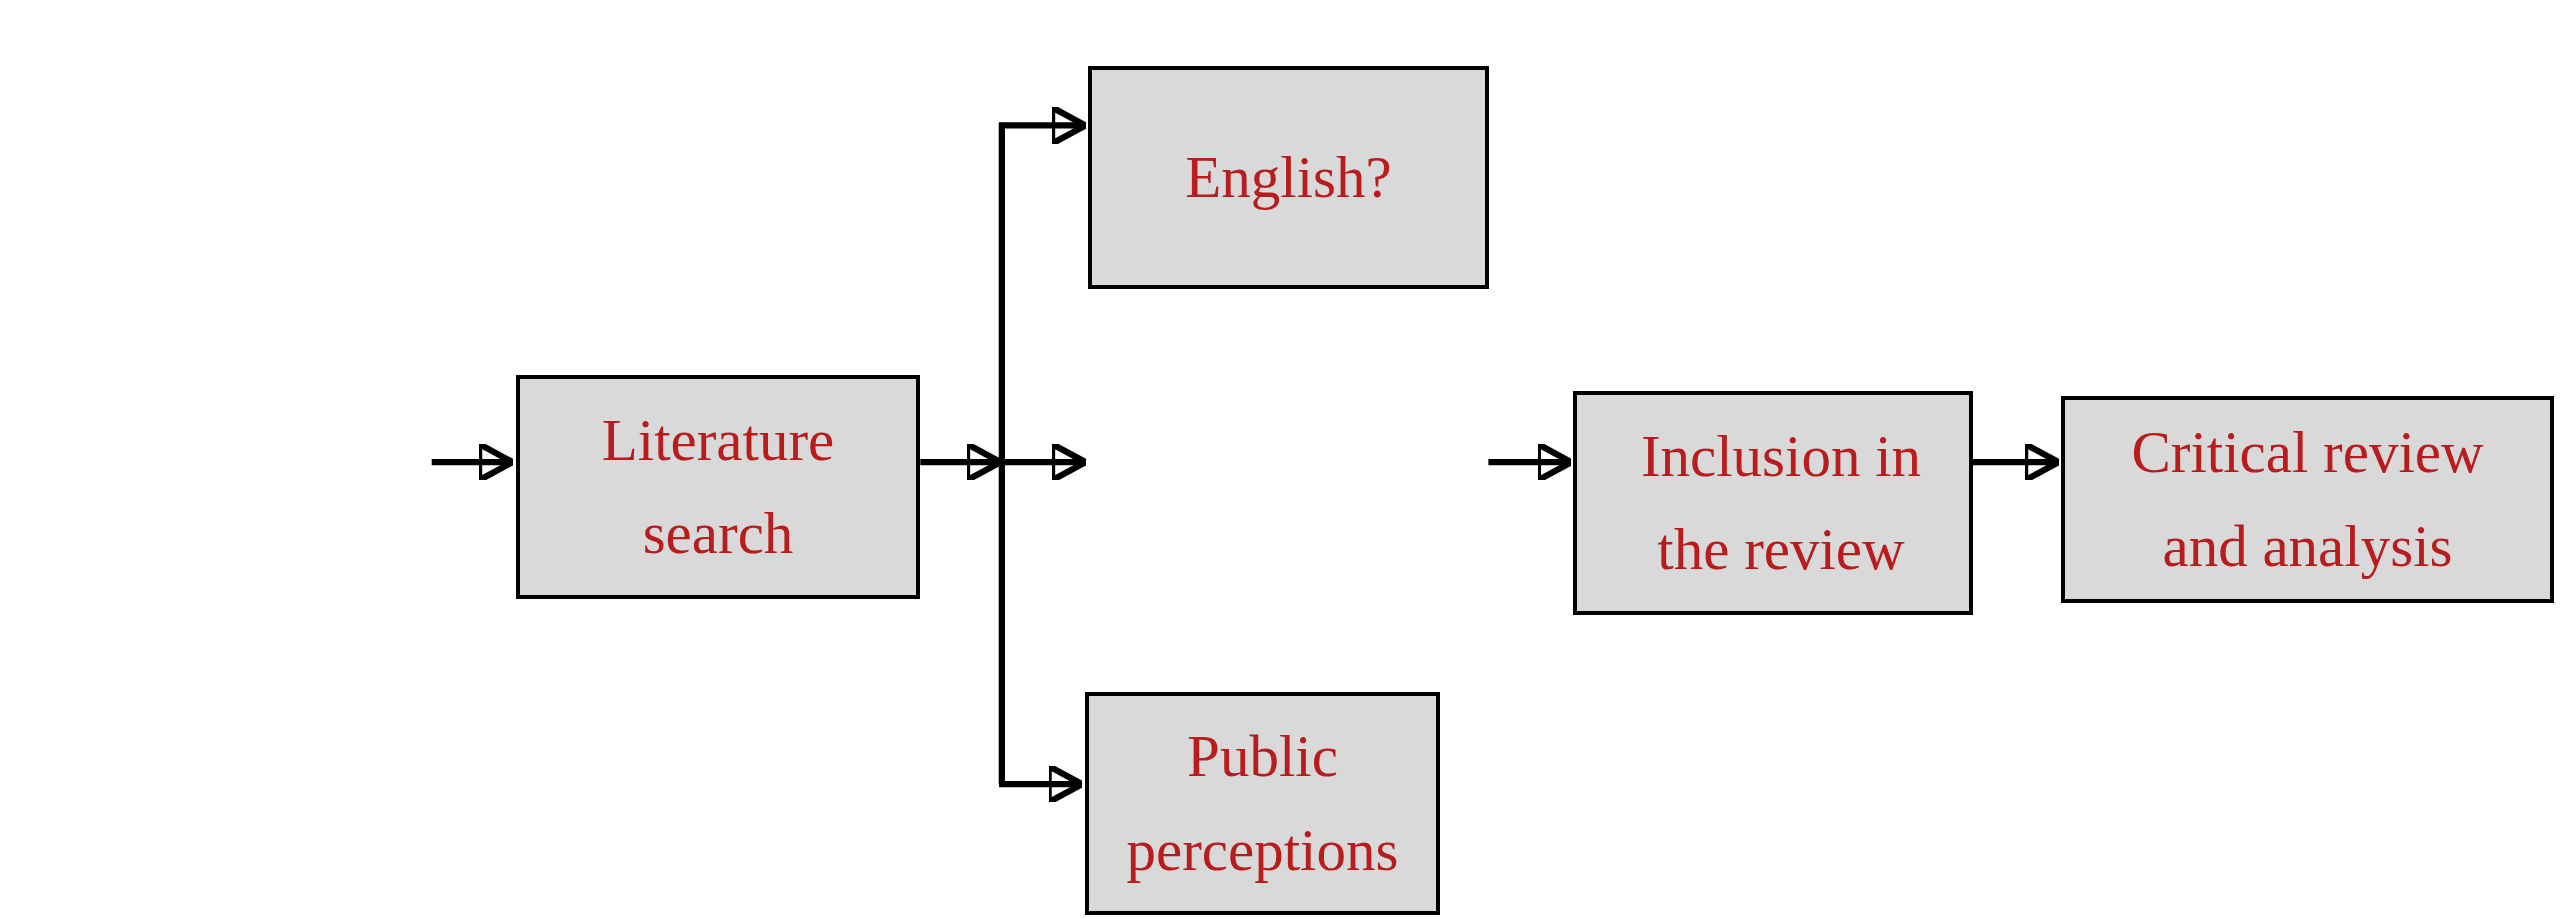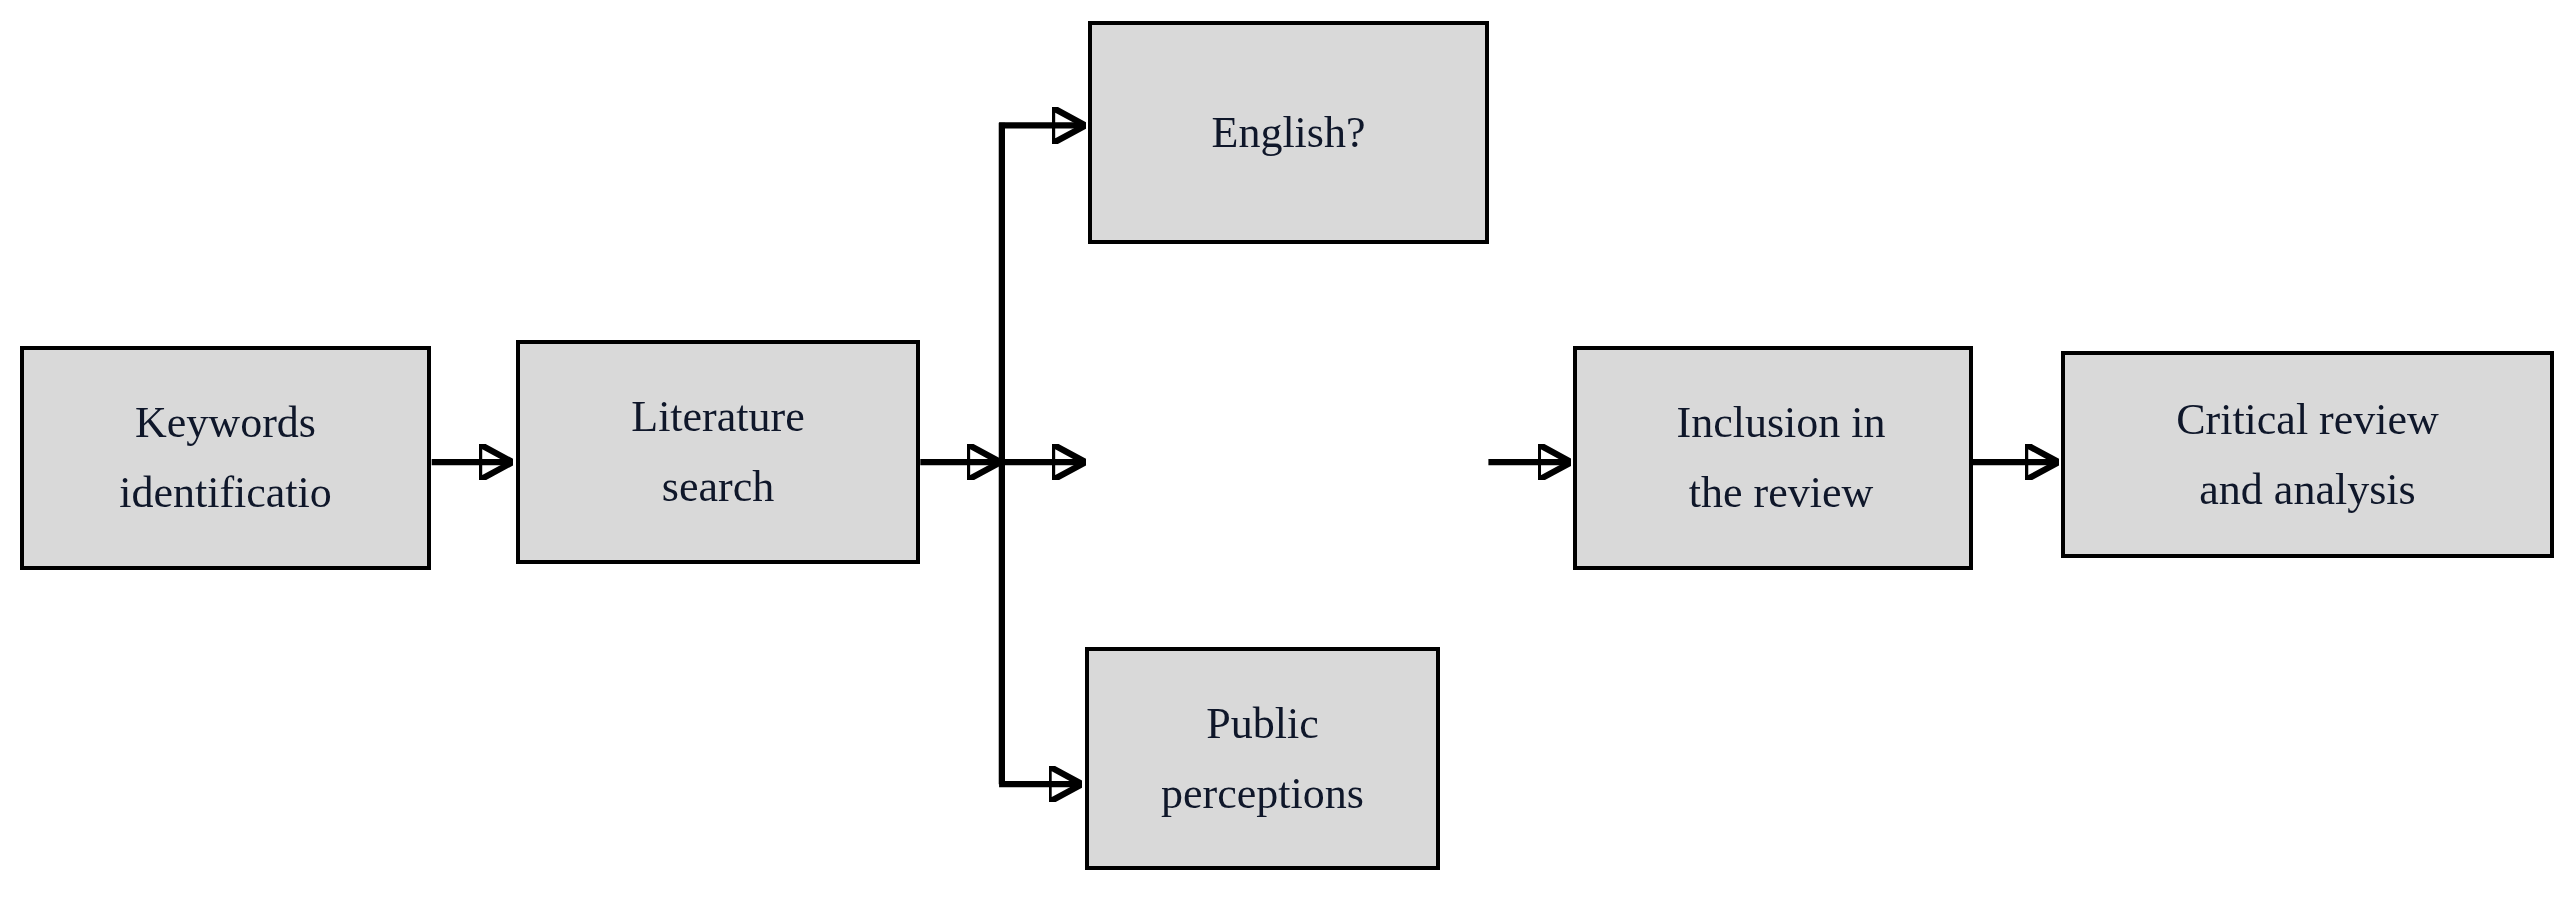--- a/index.html
+++ b/index.html
@@ -31,28 +31,29 @@
   }
   .node {
     position: absolute;
     box-sizing: border-box;
     background: var(--node-fill);
     border: 4.9px solid var(--node-border);
     display: flex;
     align-items: center;
     justify-content: center;
     text-align: center;
-    font-size: 44px;
+    font-size: 59px;
     line-height: 1.58;
-    color: #0f172a;
+    color: #b91c1c;
     white-space: pre-line;
+    margin-top: 45px;
   }
   
   .n1 { left: 20px;   top: 346px; width: 411px; height: 224px; }
-  .n2 { left: 516px;  top: 340px; width: 404px; height: 224px; }
+  .n2 { left: 516px;  top: 330px; width: 404px; height: 224px; }
   .n3 { left: 1088px; top: 21px;  width: 401px; height: 223px; }
   .n4 { left: 1088px; top: 346px; width: 401px; height: 224px; }
   .n5 { left: 1085px; top: 647px; width: 355px; height: 223px; }
   .n6 { left: 1573px; top: 346px; width: 400px; height: 224px; padding-left: 16px; }
   .n7 { left: 2061px; top: 351px; width: 493px; height: 207px; }
 </style>
 </head>
 <body>
 
 <div class="canvas">
@@ -74,22 +75,20 @@
 
     <line x1="1433" y1="663" x2="1556" y2="663" marker-end="url(#arrowhead)"></line>
 
     <line x1="1433" y1="1125" x2="1551" y2="1125" marker-end="url(#arrowhead)"></line>
 
     <line x1="2135" y1="663" x2="2253" y2="663" marker-end="url(#arrowhead)"></line>
 
     <line x1="2830" y1="663" x2="2952" y2="663" marker-end="url(#arrowhead)"></line>
   </svg>
 
-  <div class="node n1">Keywords
-identificatio</div>
 
   <div class="node n2">Literature
 search</div>
 
   <div class="node n3">English?</div>
 
 
   <div class="node n5">Public
 perceptions</div>
 

